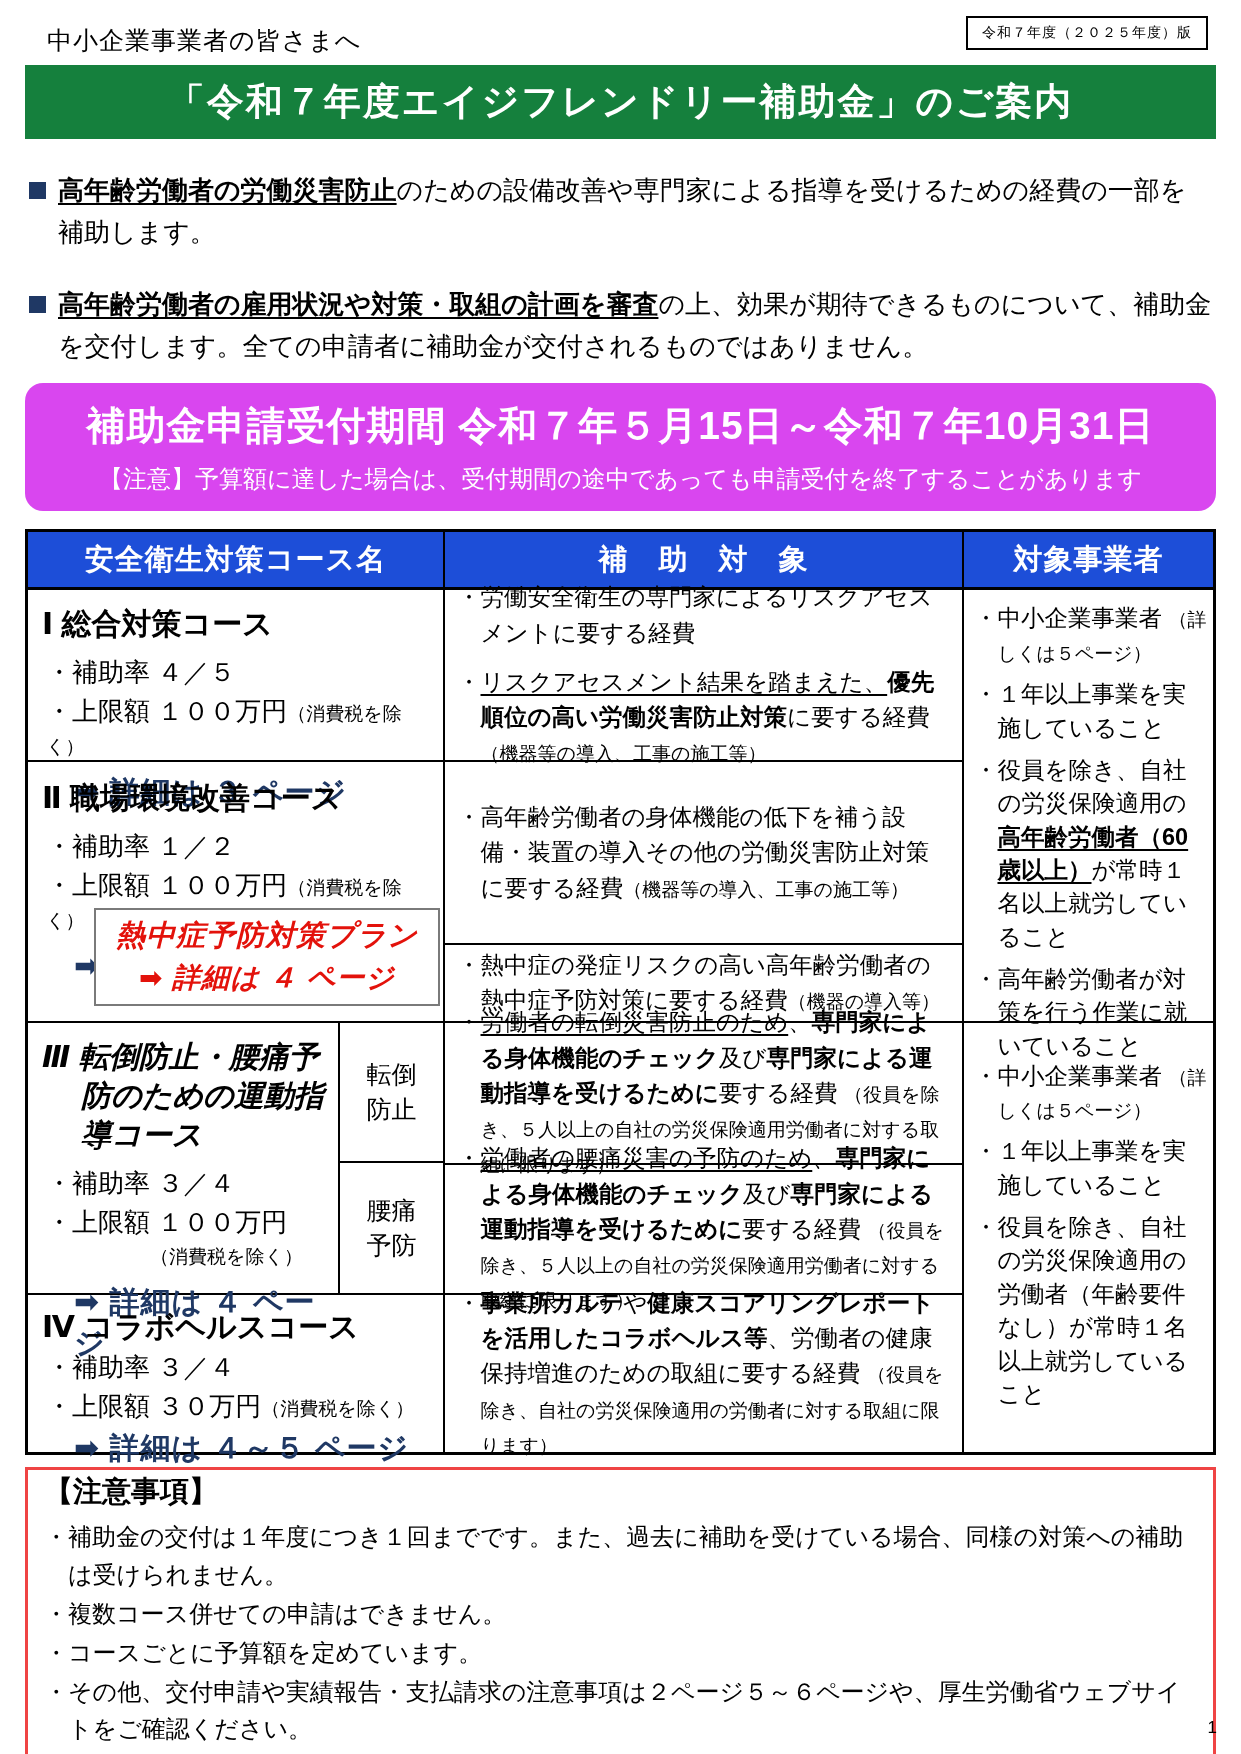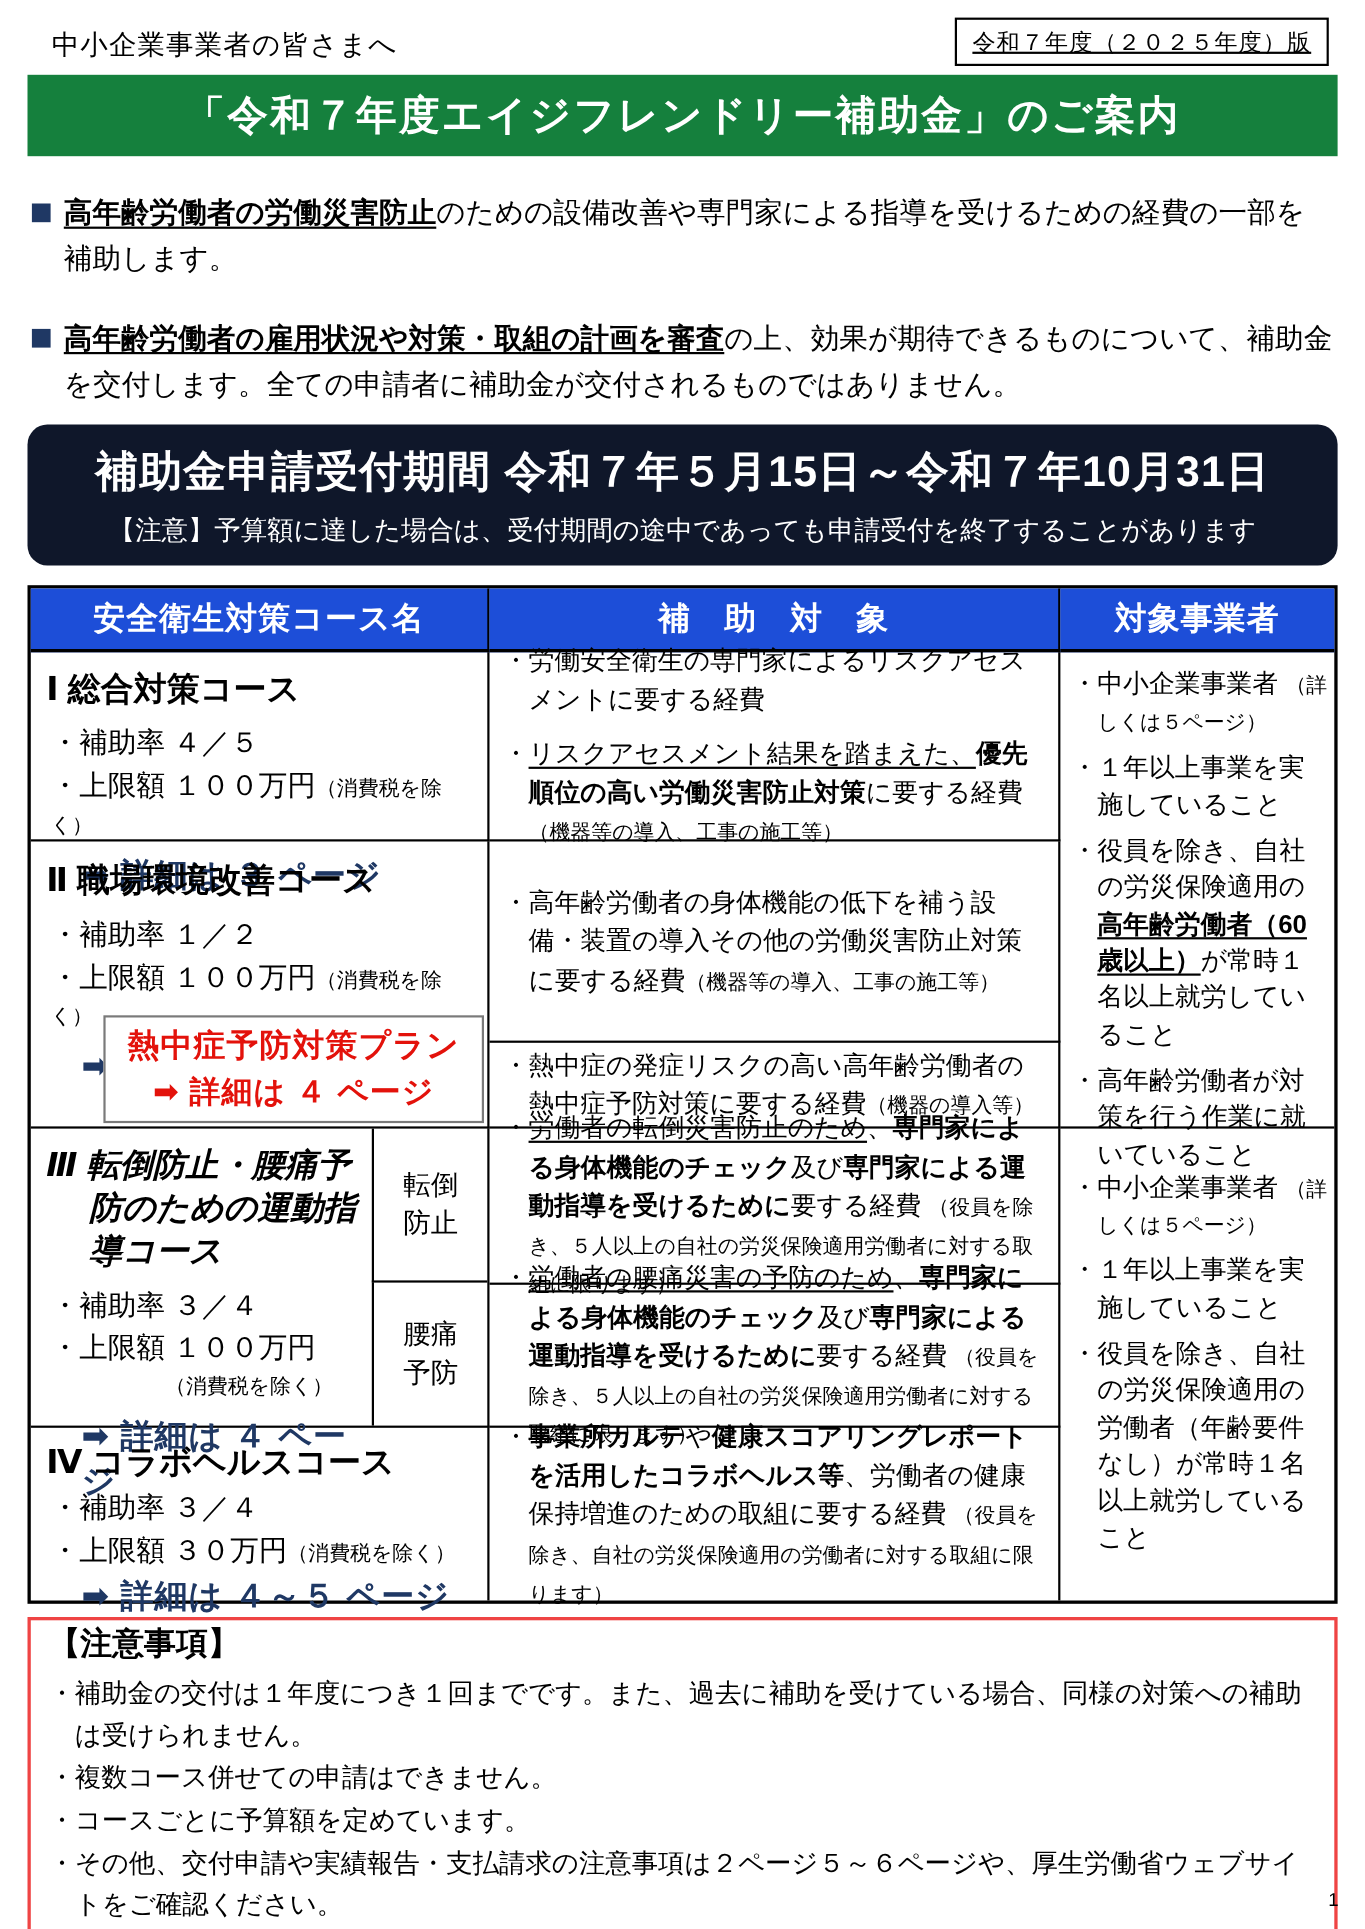--- a/index.html
+++ b/index.html
@@ -6,34 +6,34 @@
   body{
     width:1241px;height:1754px;position:relative;overflow:hidden;
     background:#fff;color:#000;
     font-family:"Liberation Sans","DejaVu Sans",sans-serif;
   }
   .page{padding:14px 25px 0 25px;}
 
   
   .topbar{display:flex;justify-content:space-between;align-items:flex-start;padding:2px 8px 0 22px;}
   .audience{font-size:25px;padding-top:8px;letter-spacing:1px;}
-  .version-box{border:2px solid #000;font-size:21px;padding:6px 14px;letter-spacing:1px;text-decoration:underline;}
+  .version-box{border:2px solid #000;font-size:14px;padding:6px 14px;letter-spacing:1px;}
 
   
   .title-banner{background:#15803d;color:#fff;font-weight:bold;font-size:37px;
     text-align:center;margin-top:8px;padding:12px 0;letter-spacing:2px;}
 
   
   .intro{margin:16px 4px 0 4px;}
   .intro-bullet{display:flex;gap:12px;font-size:26px;line-height:1.62;margin-bottom:8px;margin-top:30px;}
   .sq{width:17px;height:17px;background:#1f3864;flex:none;margin-top:13px;}
   .bu{font-weight:bold;text-decoration:underline;text-underline-offset:4px;}
 
   
-  .period-box{background:#0f172a;border-radius:18px;color:#fff;text-align:center;
+  .period-box{background:#d946ef;border-radius:18px;color:#fff;text-align:center;
     padding:16px 8px 16px 8px;margin:16px 0 0 0;}
   .period-title{font-size:39px;font-weight:bold;letter-spacing:1px;}
   .period-note{font-size:24px;margin-top:10px;}
 
   
   .subsidy-table{margin-top:18px;display:grid;
     grid-template-columns:417px 519px 249px;
     grid-template-rows:58px 172px 183px 78px 142px 130px 157px;
     border:3px solid #000;}
   .cell{border-right:2px solid #000;border-bottom:2px solid #000;box-sizing:border-box;position:relative;}
@@ -57,22 +57,22 @@
   .e1{grid-column:3;grid-row:2/5;}
   .e2{grid-column:3;grid-row:5/8;}
 
   .course-name{font-size:30px;font-weight:bold;margin:2px 0 12px 0;line-height:1.3;}
   .hang{padding-left:1.3em;text-indent:-1.3em;font-style:italic;}
   .course-line{font-size:26px;margin:4px 0 4px 4px;}
   .course-line .note-small{font-size:19px;}
   .limit-note-own{font-size:19px;margin-left:108px;}
   .detail-link{color:#1f3864;font-weight:bold;font-size:30px;margin:12px 0 0 32px;letter-spacing:1px;}
 
-  .heat-box{position:absolute;left:66px;right:3px;bottom:3px;border:2px solid #7a7a7a;
-    background:#fff;text-align:center;padding:6px 2px 7px 2px;color:#e3120b;font-weight:bold;}
+  .heat-box{position:absolute;left:66px;right:3px;bottom:15px;border:2px solid #7a7a7a;
+    background:#fff;text-align:center;padding:6px 2px 7px 2px;color:#e3120b;font-weight:bold;font-style:italic;}
   .heat-title{font-size:29px;letter-spacing:1px;}
   .heat-detail{font-size:28px;margin-top:3px;letter-spacing:1px;}
 
   .mid{font-size:23.5px;line-height:1.5;padding:8px 12px;display:flex;flex-direction:column;justify-content:center;}
   .mbullet{padding-left:1em;text-indent:-1em;margin:7px 0;}
   .small{font-size:19px;}
   .b{font-weight:bold;}
   .u{text-decoration:underline;text-underline-offset:4px;}
 
   .elig{font-size:23.5px;line-height:1.42;padding:12px 6px 8px 10px;display:flex;flex-direction:column;}

